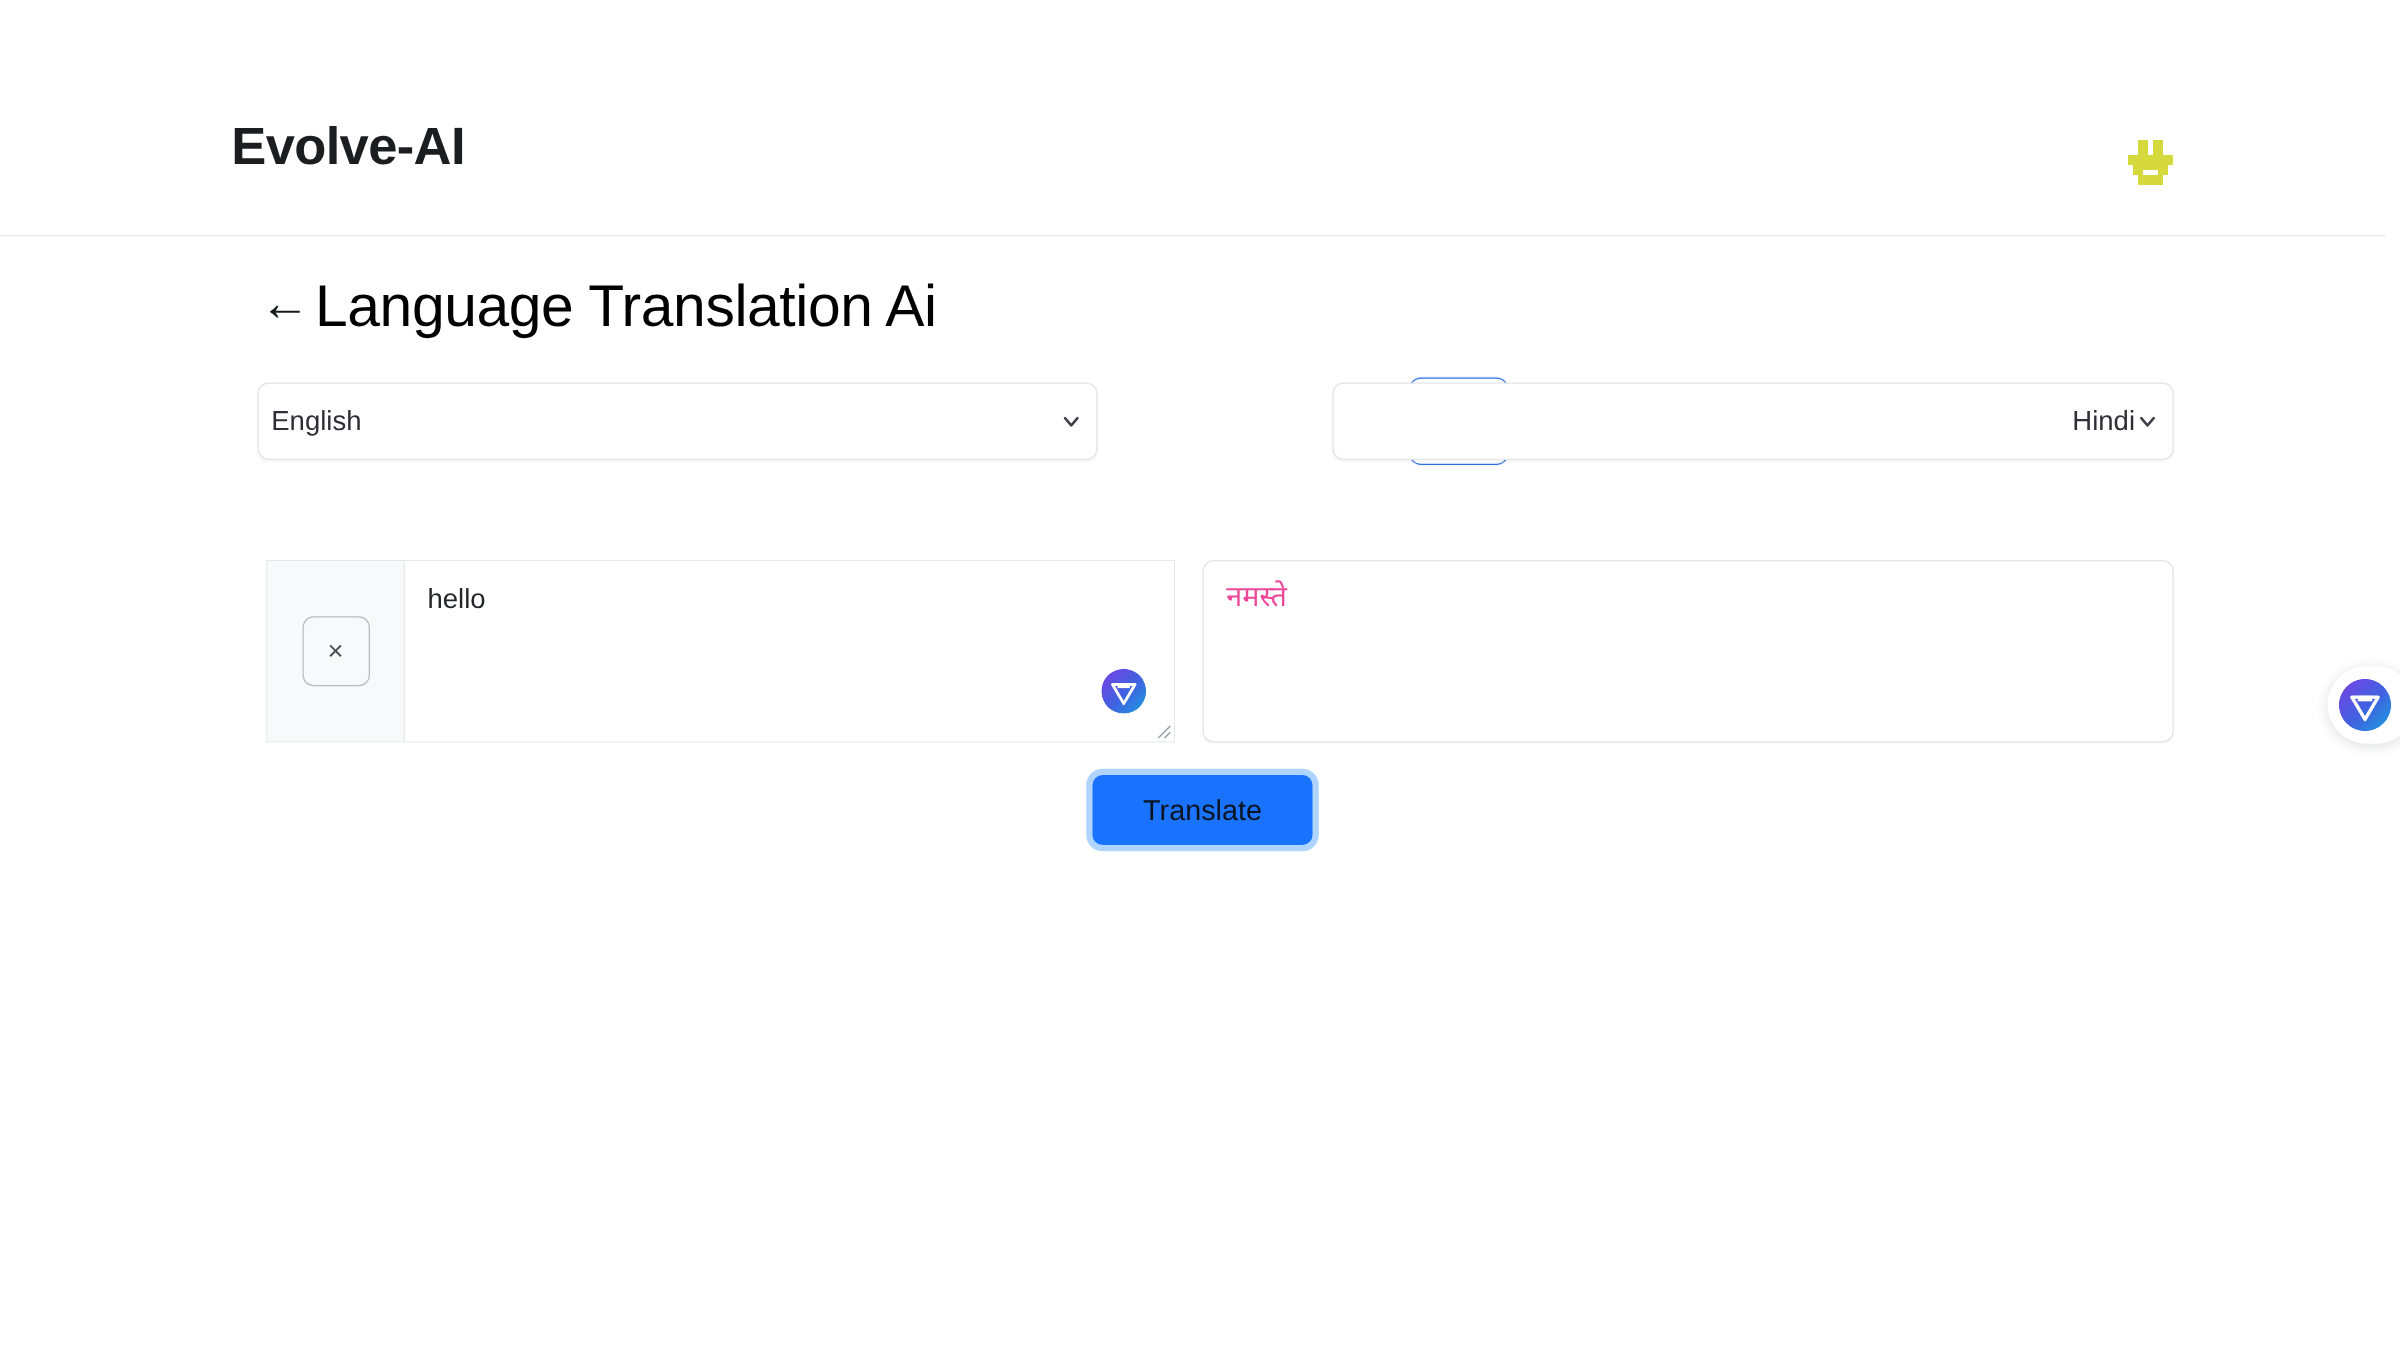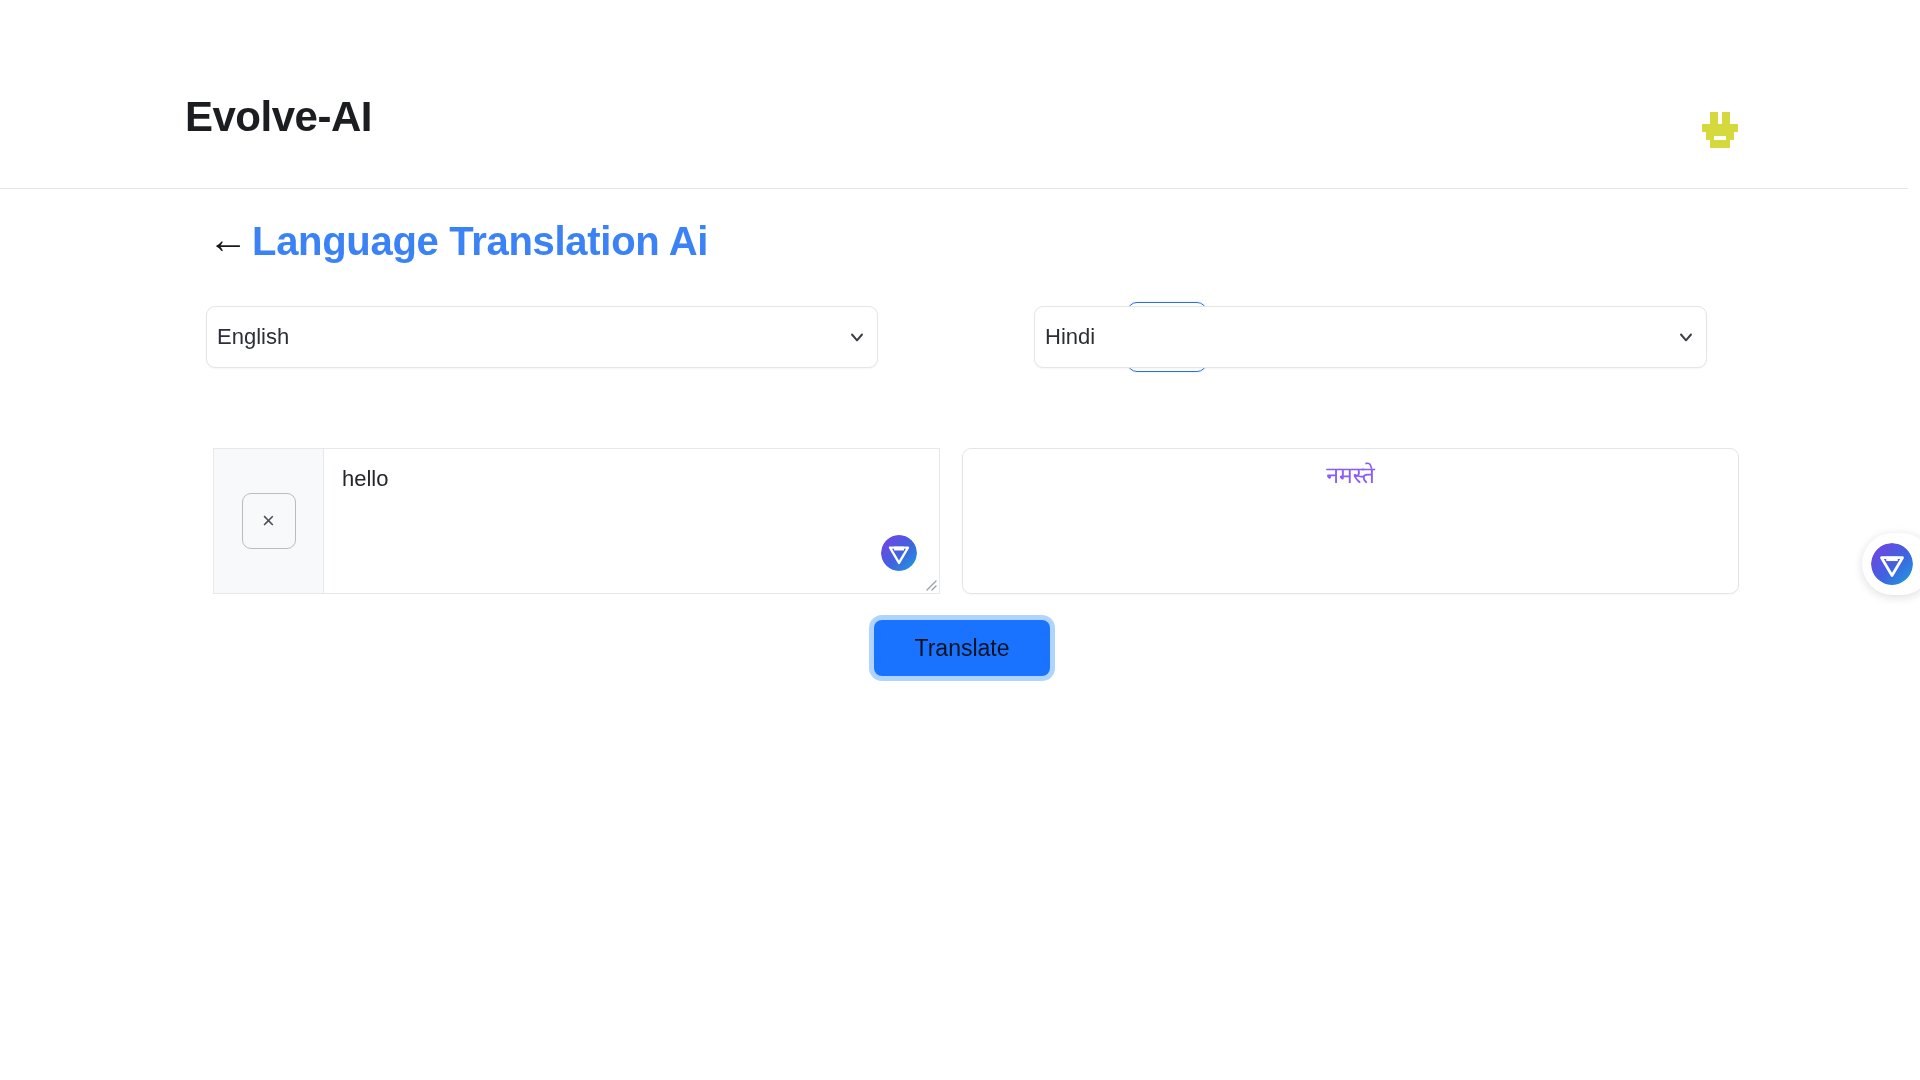--- a/index.html
+++ b/index.html
@@ -68,23 +68,23 @@
   .back-arrow {
     font-size: 40px;
     line-height: 1;
     color: #16181c;
     font-weight: 700;
     display: inline-block;
     transform: translateY(-2px);
     cursor: pointer;
   }
   .page-title {
-    font-size: 40px;
-    font-weight: 700;
-    color: #3b82f6;
+    font-size: 47px;
+    font-weight: 400;
+    color: #000000;
     letter-spacing: -0.3px;
     line-height: 1.15;
     white-space: nowrap;
   }
 
   
   .lang-row {
     position: absolute;
     left: 206px;
     top: 306px;
@@ -98,21 +98,21 @@
     background: #ffffff;
     border: 1px solid #e3e5e8;
     border-radius: 9px;
     box-shadow: 0 1px 2px rgba(16,24,40,0.04);
     display: flex;
     align-items: center;
     padding: 0 10px;
     cursor: pointer;
   }
   .select-source { left: 0; width: 672px; }
-  .select-target { left: 828px; width: 673px; }
+  .select-target { left: 860px; width: 673px; text-align: right; }
   .select-value {
     font-size: 22px;
     color: #2c2f36;
     flex: 1;
     white-space: nowrap;
   }
   .chevron {
     width: 20px;
     height: 20px;
     flex: none;
@@ -224,26 +224,25 @@
     height: 146px;
     border: 1px solid #e2e4e7;
     border-radius: 9px;
     background: #ffffff;
     box-shadow: 0 1px 2px rgba(16,24,40,0.03);
     padding: 13px 18px;
     overflow: hidden;
   }
   .output-text {
     font-size: 23px;
-    color: #8b5cf6;
+    color: #ec4899;
     line-height: 1.35;
     white-space: pre-wrap;
     word-break: break-word;
-    font-family: Liberation Mono, monospace;
-    text-align: center;
+    font-family: Liberation Serif, serif;
   }
 
   
   .translate-btn {
     position: absolute;
     left: 874px;
     top: 620px;
     width: 176px;
     height: 56px;
     background: #1a73ff;

